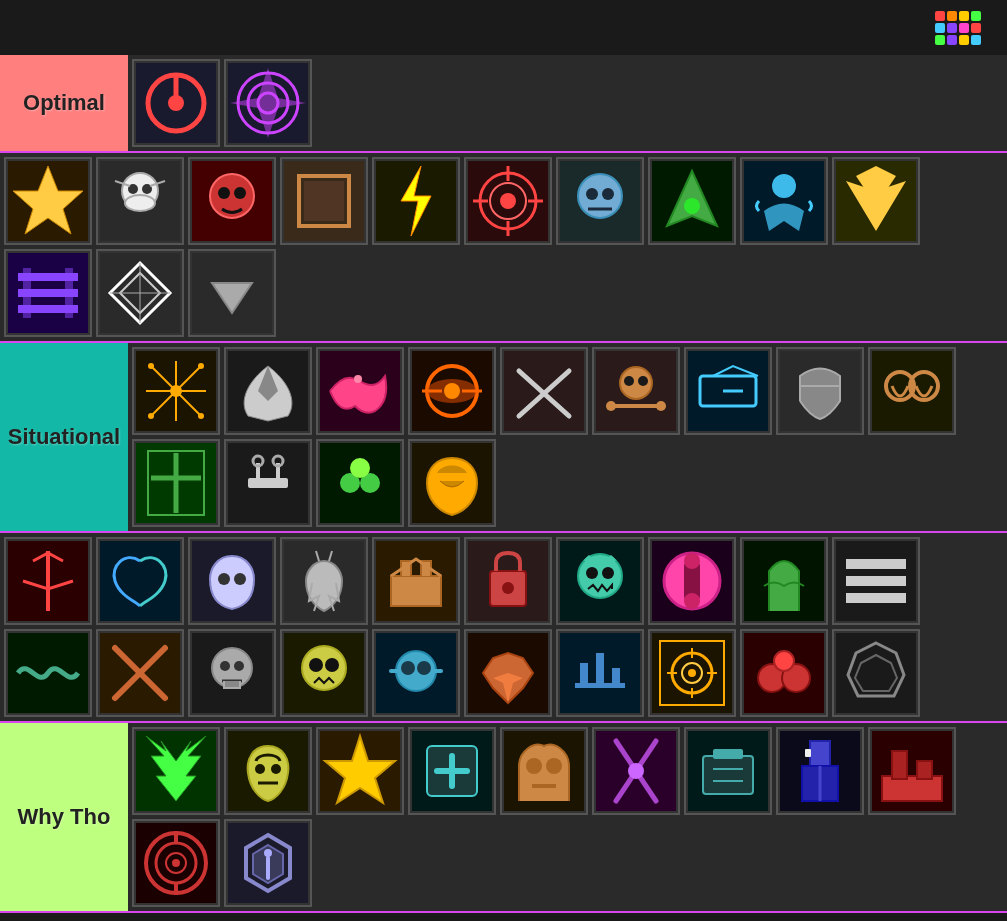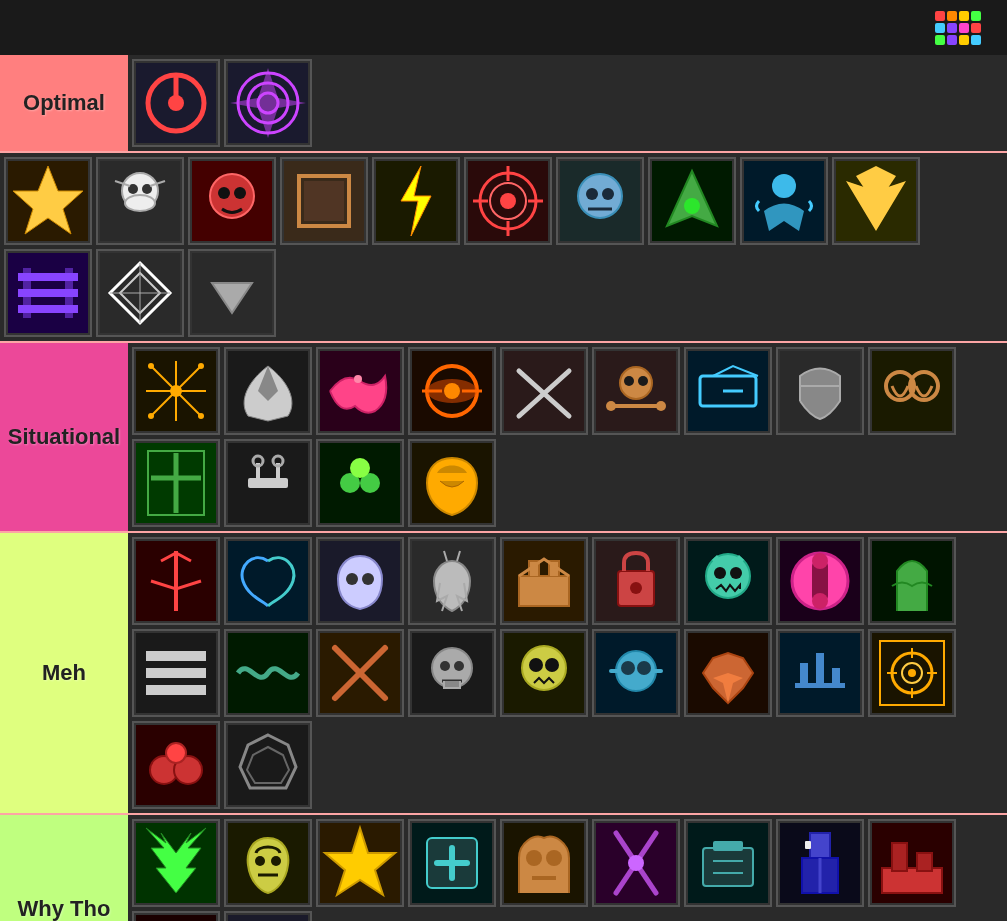--- a/index.html
+++ b/index.html
@@ -5,21 +5,21 @@
     * { margin: 0; padding: 0; box-sizing: border-box; }
     body {
       background: #1a1a1a;
       font-family: Arial, sans-serif;
       width: 1007px;
       min-height: 921px;
     }
 
     .tier-row {
       display: flex;
-      border-bottom: 2px solid #fca5a5;
+      border-bottom: 2px solid #d946ef;
     }
 
     .tier-label {
       width: 128px;
       min-width: 128px;
       display: flex;
       align-items: center;
       justify-content: center;
       font-size: 22px;
       font-weight: bold;
@@ -248,21 +248,21 @@
           </div>
           <div class="item-icon">
             <svg viewBox="0 0 80 80">
               <rect width="80" height="80" fill="#2a2a2a"></rect>
               <polygon points="40,60 20,30 60,30" fill="#aaaaaa" stroke="#888" stroke-width="2"></polygon>
             </svg>
           </div>
         </div>
       </div>
       <div class="tier-row">
-        <div class="tier-label" style="background: #ec4899;">Situational</div>
+        <div class="tier-label" style="background: #14b8a6;">Situational</div>
         <div class="tier-items">
           <div class="item-icon">
             <svg viewBox="0 0 80 80">
               <rect width="80" height="80" fill="#1a1400"></rect>
               <path d="M40 40 L15 15 M40 40 L65 15 M40 40 L15 65 M40 40 L65 65 M40 40 L10 40 M40 40 L70 40 M40 40 L40 10 M40 40 L40 70" stroke="#ffaa00" stroke-width="2"></path>
               <circle cx="40" cy="40" r="6" fill="#ffaa00"></circle>
               <circle cx="15" cy="15" r="3" fill="#ffaa00"></circle>
               <circle cx="65" cy="15" r="3" fill="#ffaa00"></circle>
               <circle cx="15" cy="65" r="3" fill="#ffaa00"></circle>
               <circle cx="65" cy="65" r="3" fill="#ffaa00"></circle>
@@ -363,21 +363,20 @@
             <svg viewBox="0 0 80 80">
               <rect width="80" height="80" fill="#1a1400"></rect>
               <path d="M40 15 C55 15 65 25 65 40 C65 55 55 68 40 72 C25 68 15 55 15 40 C15 25 25 15 40 15" fill="#ffaa00" stroke="#cc8800" stroke-width="2"></path>
               <path d="M25 30 C30 20 50 20 55 30" fill="#cc8800"></path>
               <path d="M28 38 Q40 50 52 38" fill="#cc8800" stroke="#aa6600" stroke-width="1"></path>
             </svg>
           </div>
         </div>
       </div>
       <div class="tier-row">
-        <div class="tier-label" style="background: rgb(223, 255, 127);">Meh</div>
         <div class="tier-items">
           <div class="item-icon">
             <svg viewBox="0 0 80 80">
               <rect width="80" height="80" fill="#2a0000"></rect>
               <line x1="40" y1="10" x2="40" y2="70" stroke="#ff4444" stroke-width="4"></line>
               <path d="M25 20 L40 12 L55 20" fill="none" stroke="#ff4444" stroke-width="3"></path>
               <path d="M15 40 L40 48 L65 40" fill="none" stroke="#ff4444" stroke-width="3"></path>
             </svg>
           </div>
           <div class="item-icon">

